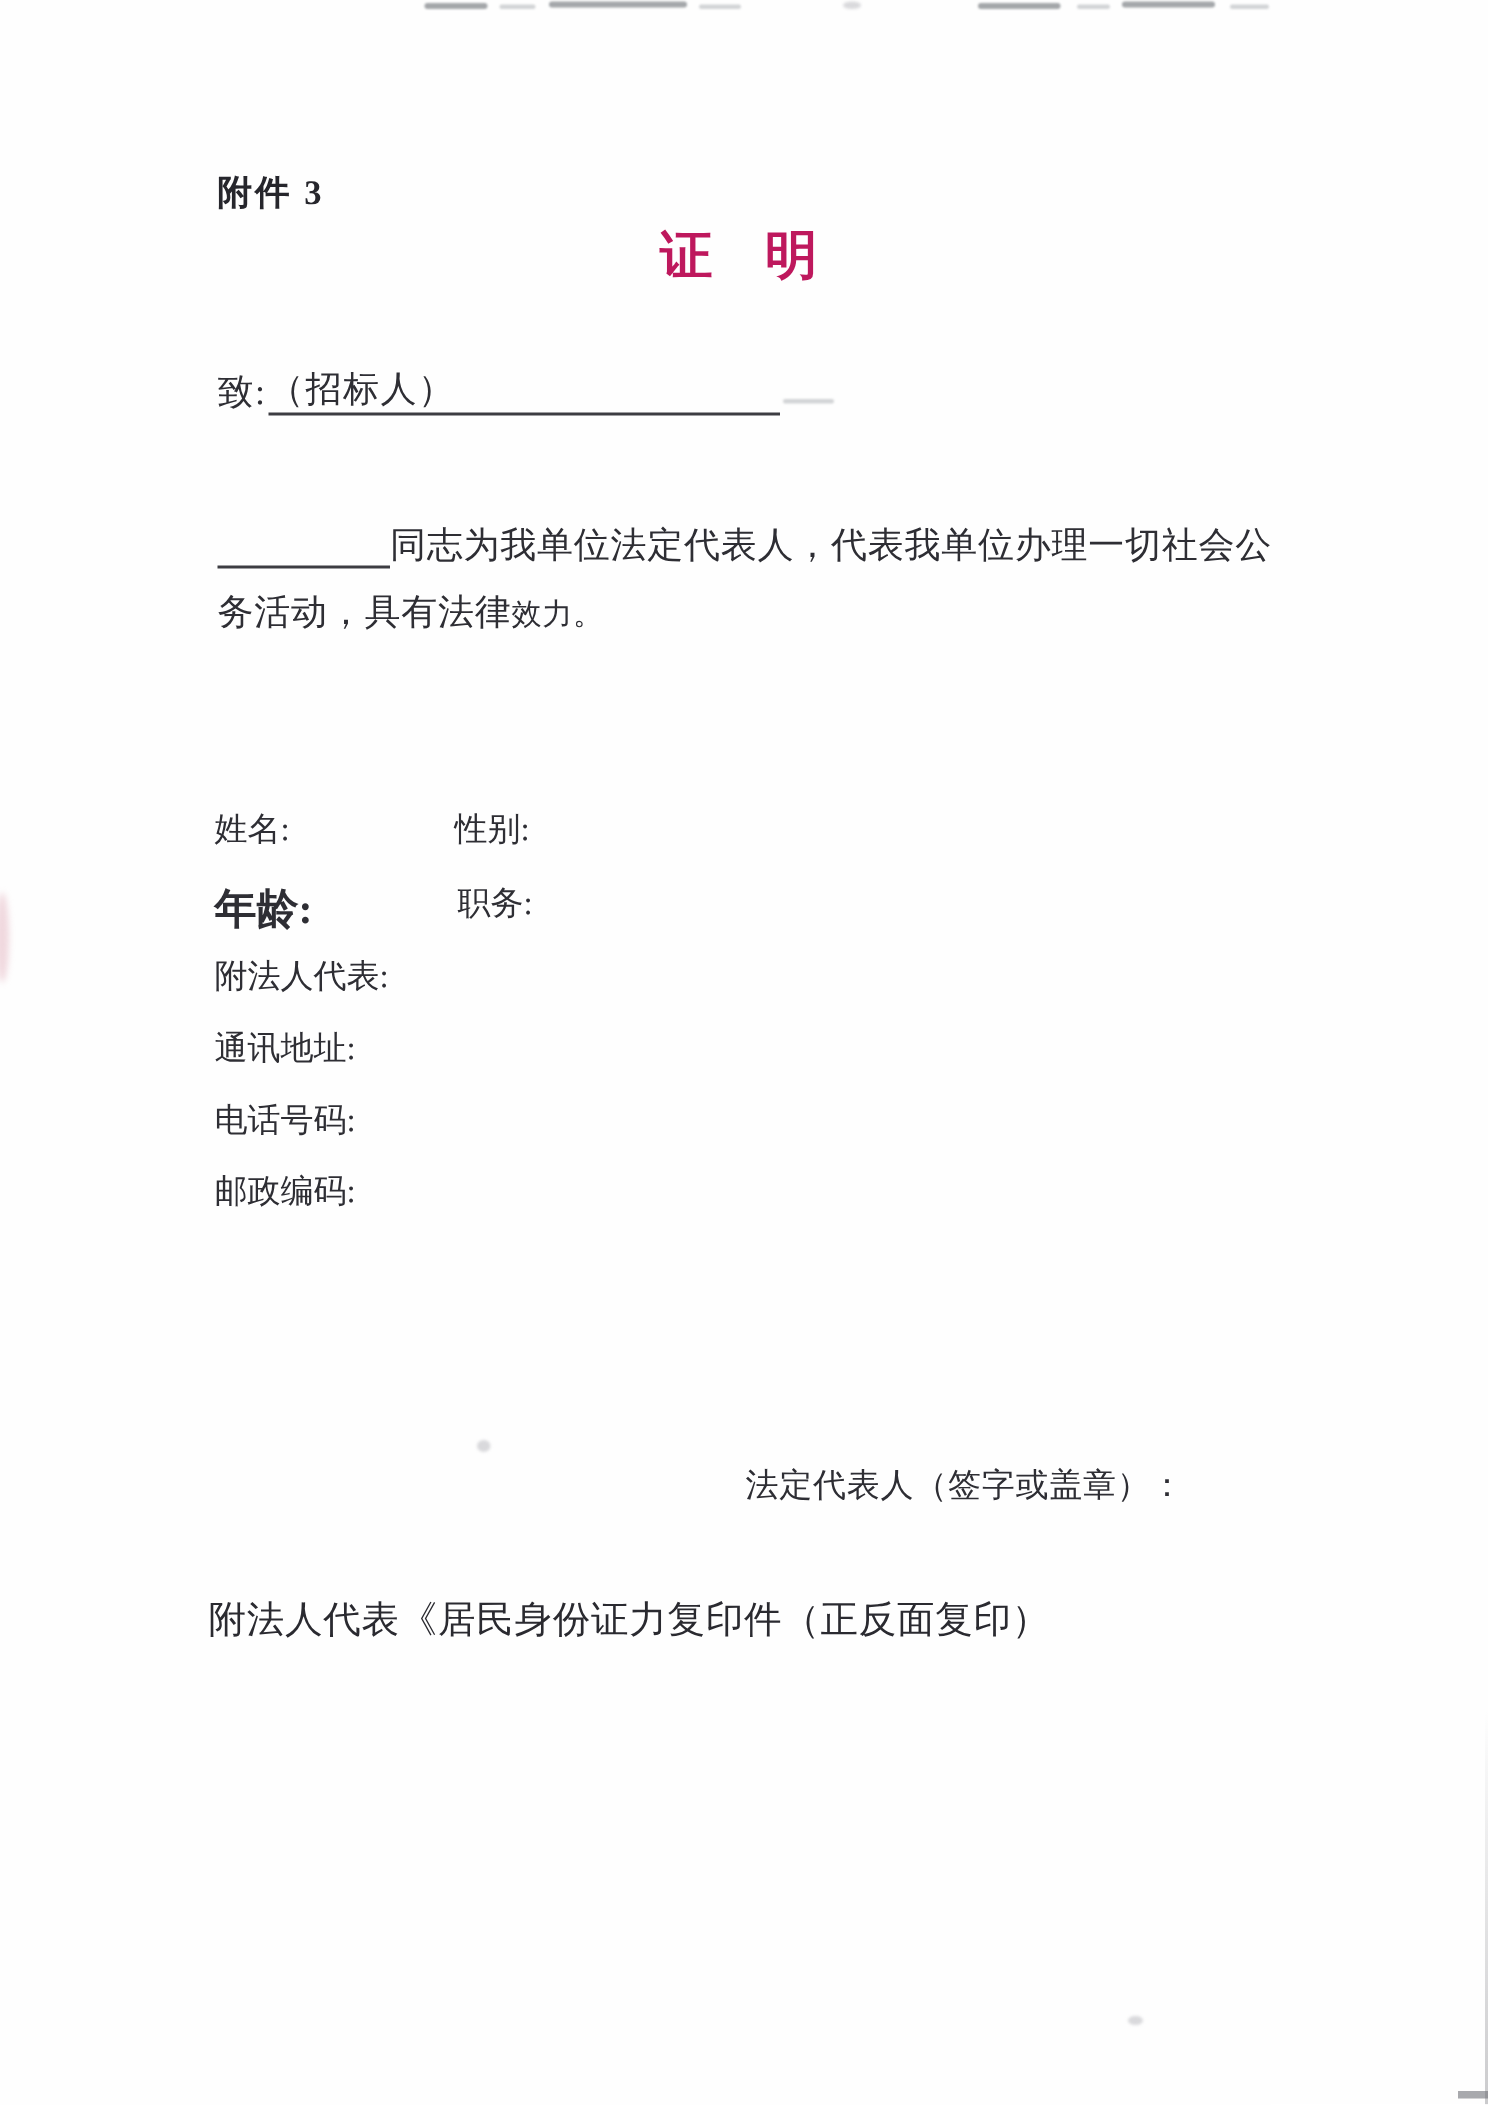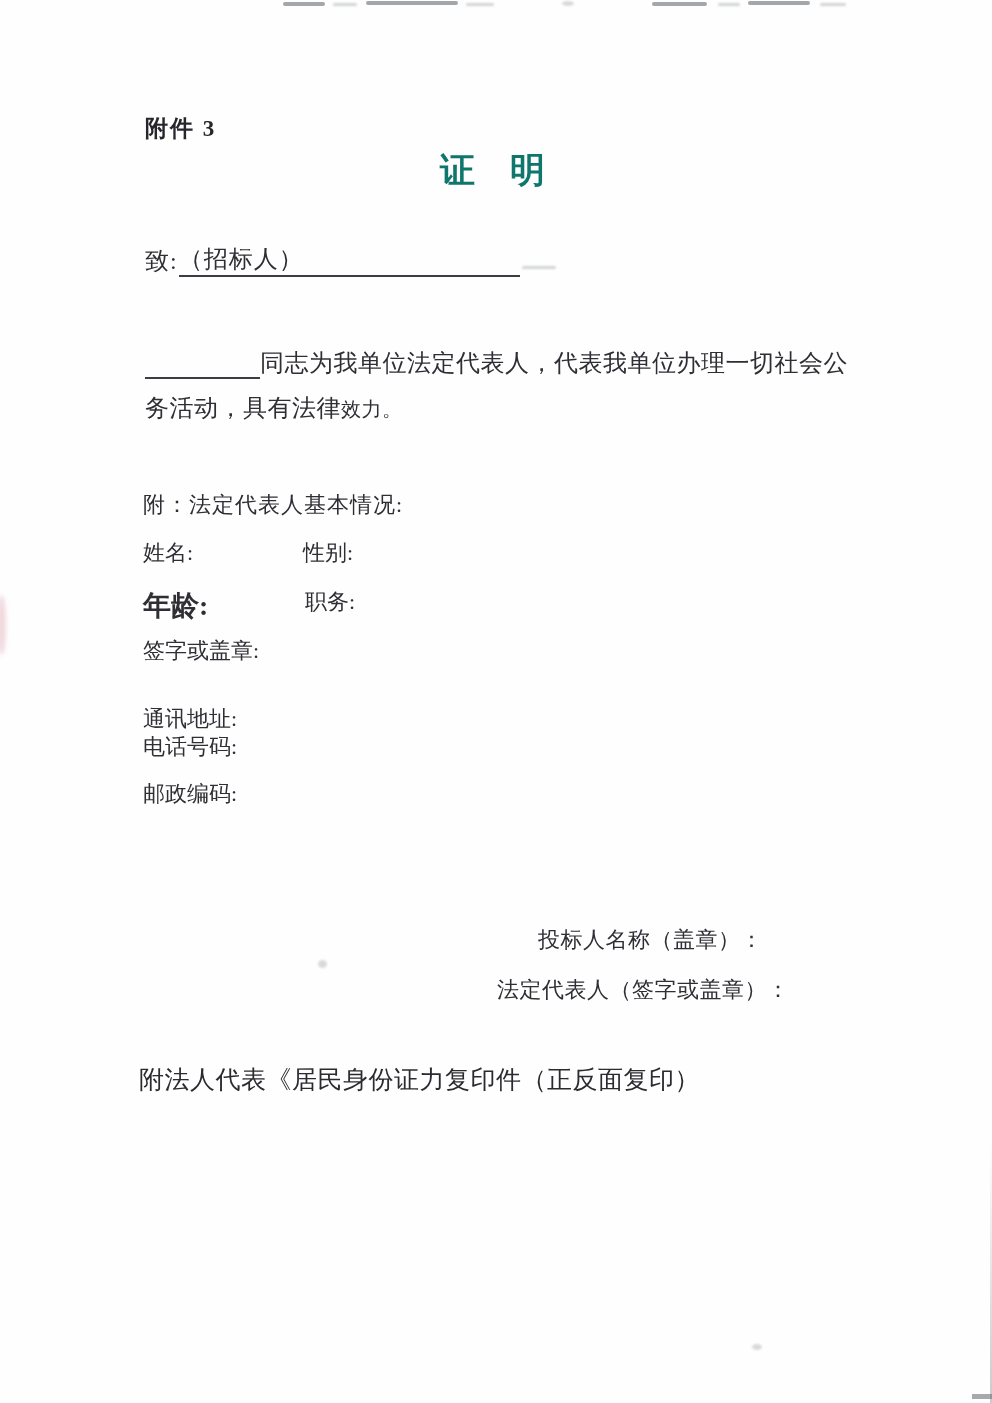--- a/index.html
+++ b/index.html
@@ -22,21 +22,21 @@
     left: 145px; top: 113px;
     font-size: 23px;
     font-weight: 700;
     letter-spacing: 2px;
     color: #26262c;
   }
   .doc-title {
     left: 440px; top: 147px;
     font-size: 35px;
     font-weight: 700;
-    color: #0f766e;
+    color: #be185d;
   }
   .to-line {
     left: 145px; top: 243px;
     font-size: 24px;
     letter-spacing: 1px;
   }
   .to-underline {
     display: inline-block;
     width: 327px;
     border-bottom: 2px solid #3c3c42;
@@ -63,21 +63,21 @@
     letter-spacing: 0.5px;
   }
   .statement-line2 .small-part { font-size: 20px; text-align: right; }
 
   .info-heading  { left: 143px; top: 490px; font-size: 22px; letter-spacing: 1px; }
   .field-name    { left: 143px; top: 538px; font-size: 22px; }
   .field-gender  { left: 303px; top: 538px; font-size: 22px; }
   .field-age     { left: 143px; top: 587px; font-size: 28px; font-weight: bold; }
   .field-pos     { left: 305px; top: 587px; font-size: 22px; }
   .field-id      { left: 143px; top: 636px; font-size: 22px; }
-  .field-addr    { left: 143px; top: 704px; font-size: 22px; }
+  .field-addr    { left: 143px; top: 684px; font-size: 22px; }
   .field-phone   { left: 143px; top: 732px; font-size: 22px; }
   .field-post    { left: 143px; top: 779px; font-size: 22px; }
 
   .sig-bidder    { left: 538px; top: 925px; font-size: 22px; letter-spacing: 0.5px; }
   .sig-legalrep  { left: 497px; top: 975px; font-size: 22px; letter-spacing: 0.5px; }
 
   .footer-note   { left: 139px; top: 1063px; font-size: 25px; letter-spacing: 0.5px; color: #2a2a30; }
 
   
   .artifact { position: absolute; pointer-events: none; }
@@ -131,29 +131,27 @@
   </div>
 
   <div class="abs statement-line1">
     <span class="blank-underline"></span><span>同志为我单位法定代表人，代表我单位办理一切社会公</span>
   </div>
 
   <div class="abs statement-line2">
     <span>务活动，具有法律</span><span class="small-part">效力。</span>
   </div>
 
-  <div class="abs info-heading">附：法定代表人基本情况:</div>
 
   <div class="abs field-name">姓名:</div>
   <div class="abs field-gender">性别:</div>
   <div class="abs field-age">年龄:</div>
   <div class="abs field-pos">职务:</div>
-  <div class="abs field-id">签字或盖章:</div>
+  <div class="abs field-id">附法人代表:</div>
   <div class="abs field-addr">通讯地址:</div>
   <div class="abs field-phone">电话号码:</div>
   <div class="abs field-post">邮政编码:</div>
 
-  <div class="abs sig-bidder">投标人名称（盖章）：</div>
   <div class="abs sig-legalrep">法定代表人（签字或盖章）：</div>
 
   <div class="abs footer-note">附法人代表《居民身份证力复印件（正反面复印）</div>
 
 </div>
 
 </body></html>

